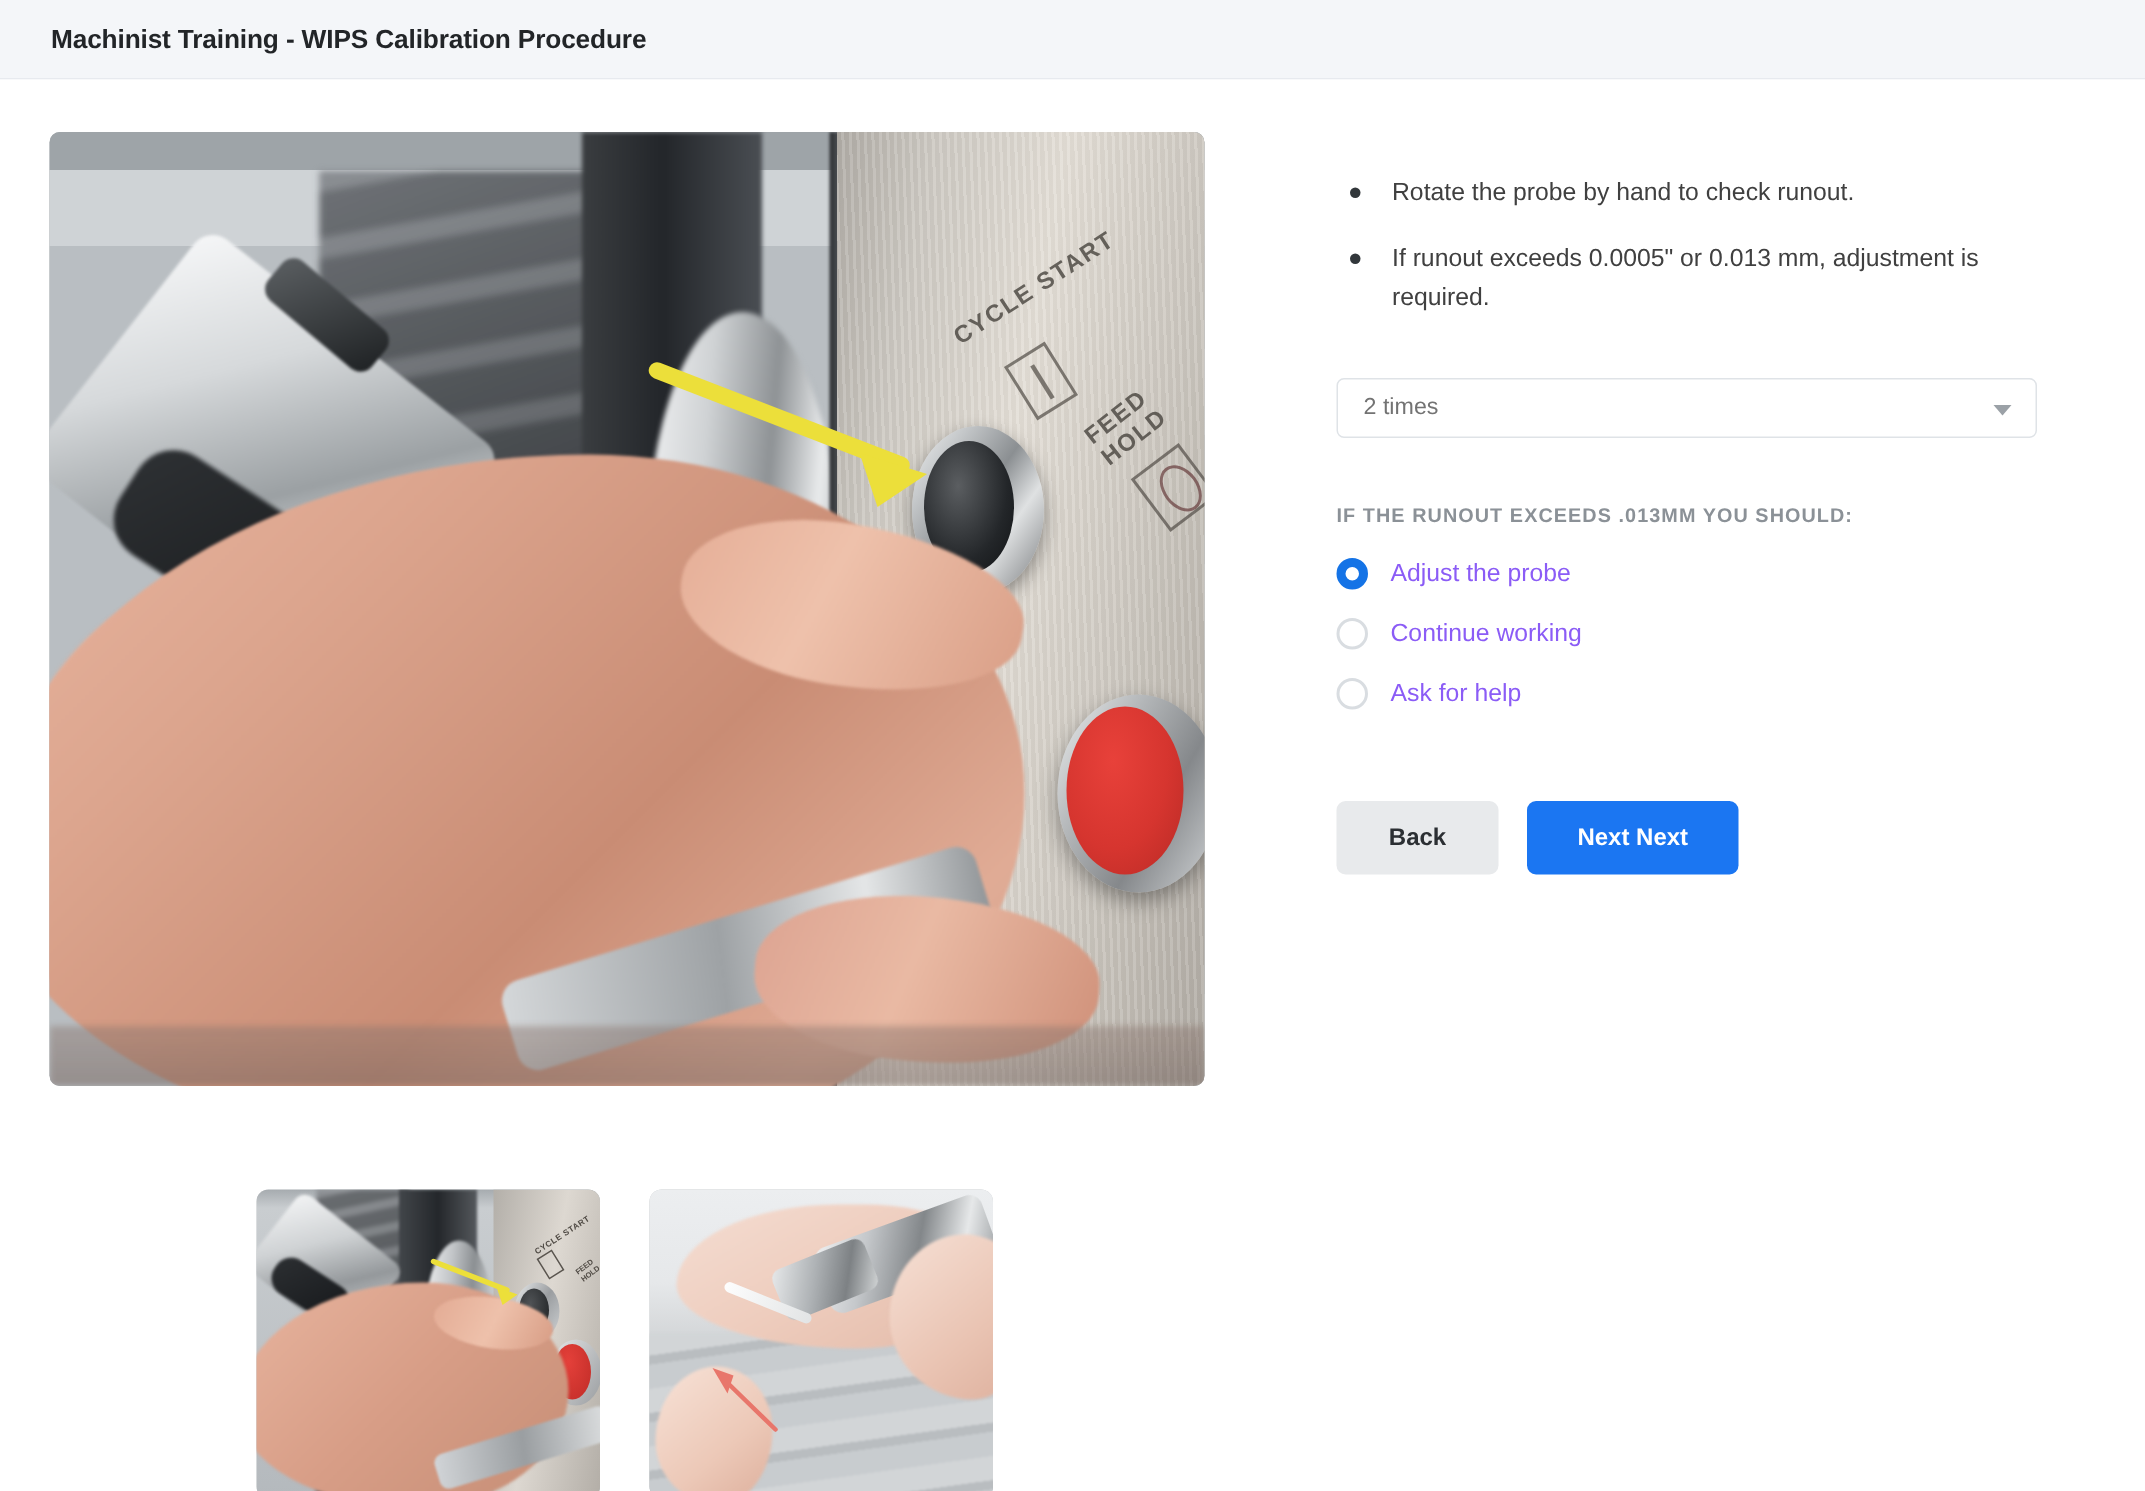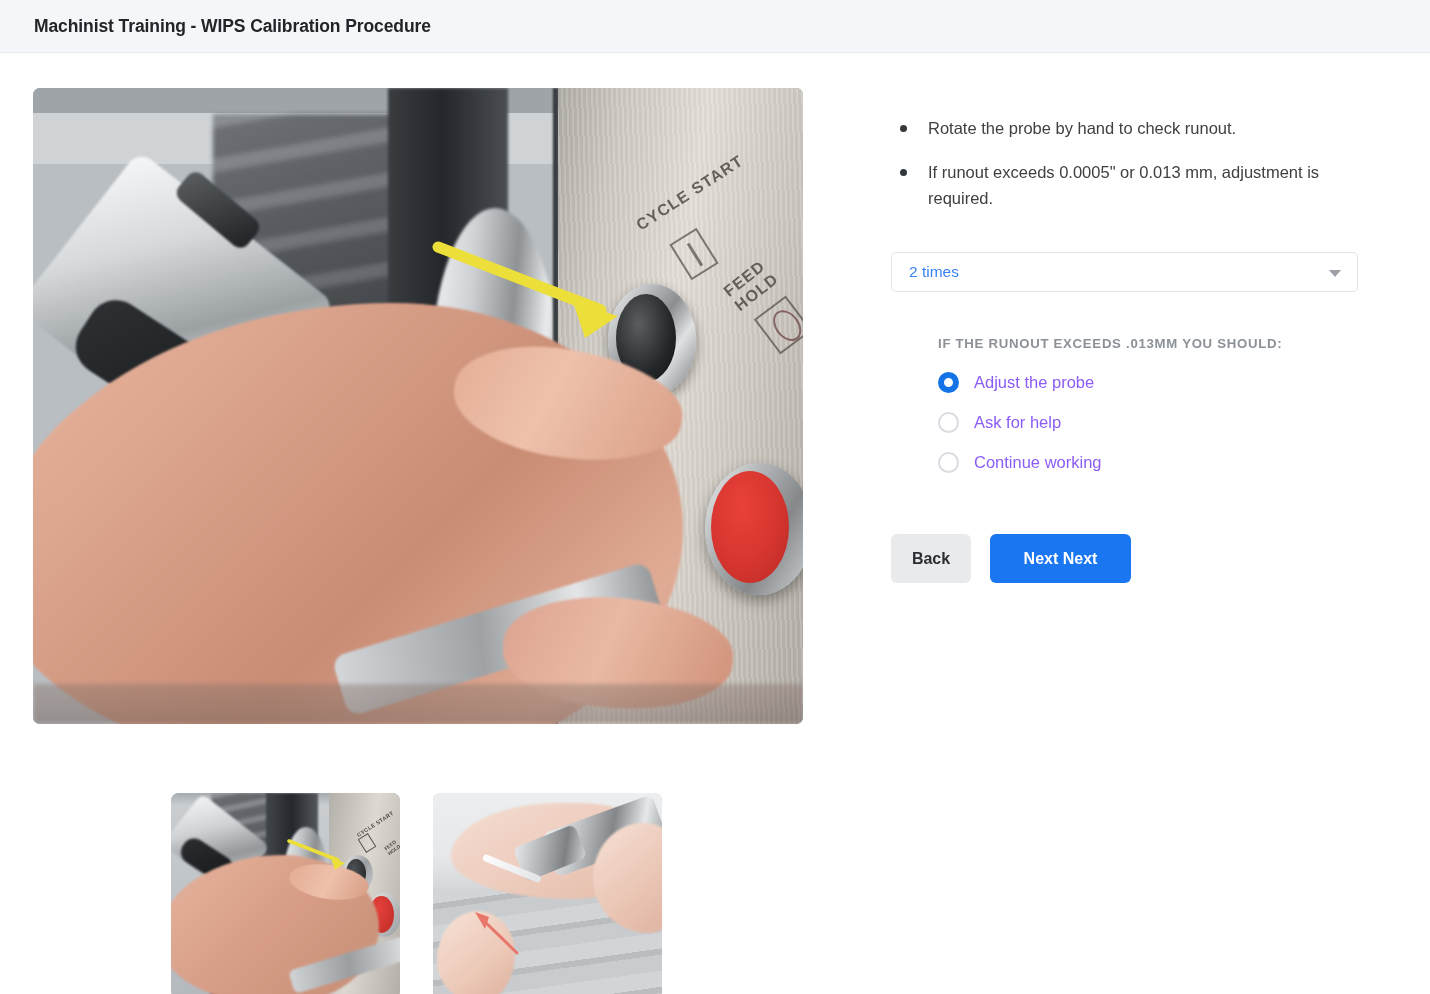--- a/index.html
+++ b/index.html
@@ -467,32 +467,32 @@
     border: 1px solid #dfe3e7;
     border-radius: 5px;
     background: #fff;
     display: flex;
     align-items: center;
     cursor: pointer;
   }
   .select-box .val {
     margin-left: 17px;
     font-size: 15.5px;
-    color: #3b82f6;
+    color: #737373;
   }
   .select-box .caret {
     position: absolute;
     right: 16px; top: 17px;
     width: 0; height: 0;
     border-left: 6px solid transparent;
     border-right: 6px solid transparent;
     border-top: 7px solid #9ba1a7;
   }
 
-  .radio-section { margin-top: 44px; margin-left: 47px; }
+  .radio-section { margin-top: 44px; }
   .radio-row {
     display: flex;
     align-items: center;
     height: 40px;
     cursor: pointer;
   }
   .radio-dot {
     width: 21px; height: 21px;
     border-radius: 50%;
     border: 2px solid #d9dde1;
@@ -517,21 +517,21 @@
   }
   .btn {
     border: none;
     border-radius: 6px;
     font-family: "Liberation Sans", sans-serif;
     font-size: 16px;
     font-weight: 700;
     cursor: pointer;
   }
   .btn-back {
-    width: 80px; height: 49px;
+    width: 108px; height: 49px;
     background: #e8eaec;
     color: #2b2f33;
   }
   .btn-next {
     width: 141px; height: 49px;
     background: #1b76f2;
     color: #ffffff;
   }
 </style>
 </head>
@@ -641,26 +641,26 @@
     <div class="radio-section">
       <div class="field-label">IF THE RUNOUT EXCEEDS .013MM YOU SHOULD:</div>
 
       <div class="radio-row on">
         <span class="radio-dot"></span>
         <span class="radio-label">Adjust the probe</span>
       </div>
 
       <div class="radio-row">
         <span class="radio-dot"></span>
-        <span class="radio-label">Ask for help</span>
+        <span class="radio-label">Continue working</span>
       </div>
 
       <div class="radio-row">
         <span class="radio-dot"></span>
-        <span class="radio-label">Continue working</span>
+        <span class="radio-label">Ask for help</span>
       </div>
     </div>
 
     <div class="actions">
       <button class="btn btn-back">Back</button>
       <button class="btn btn-next">Next Next</button>
     </div>
 
   </div>
 </div>

